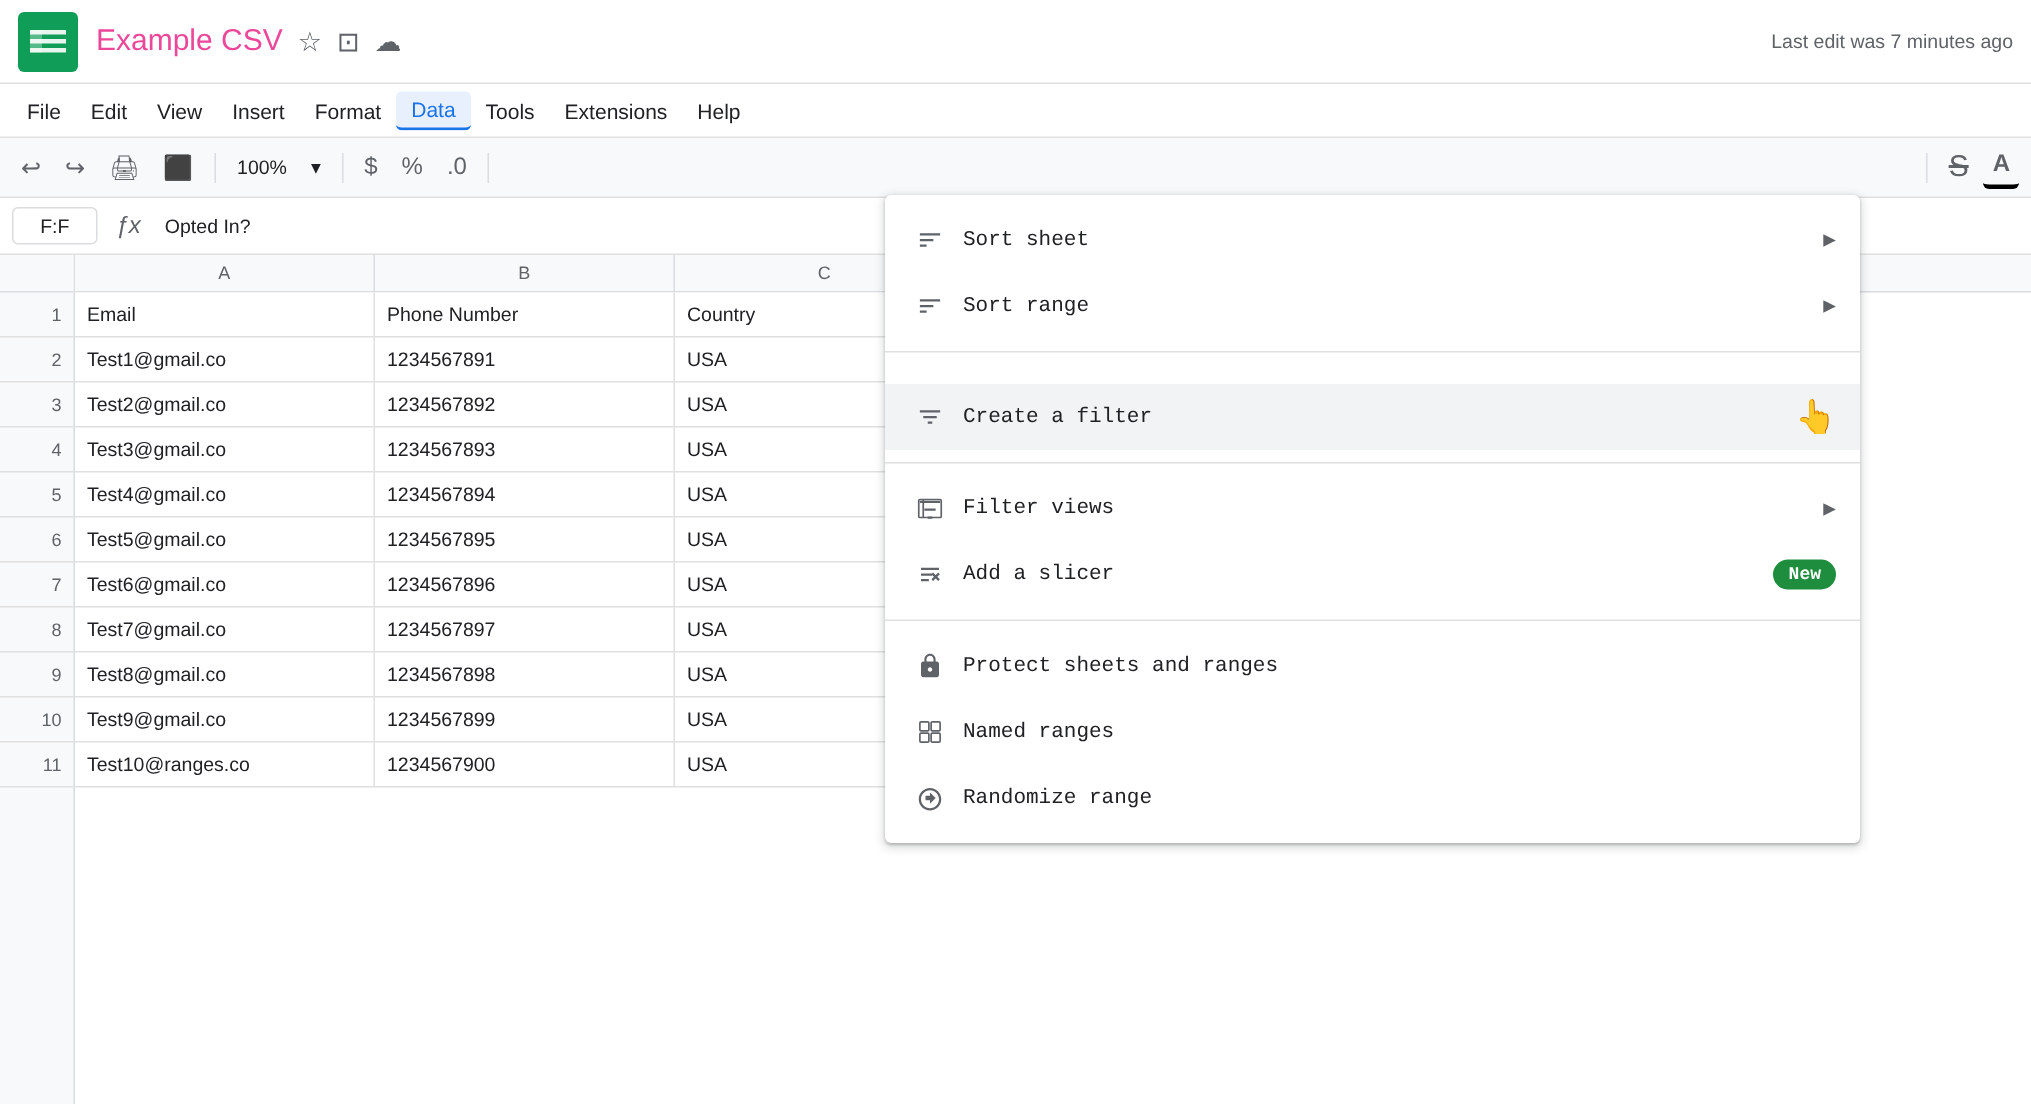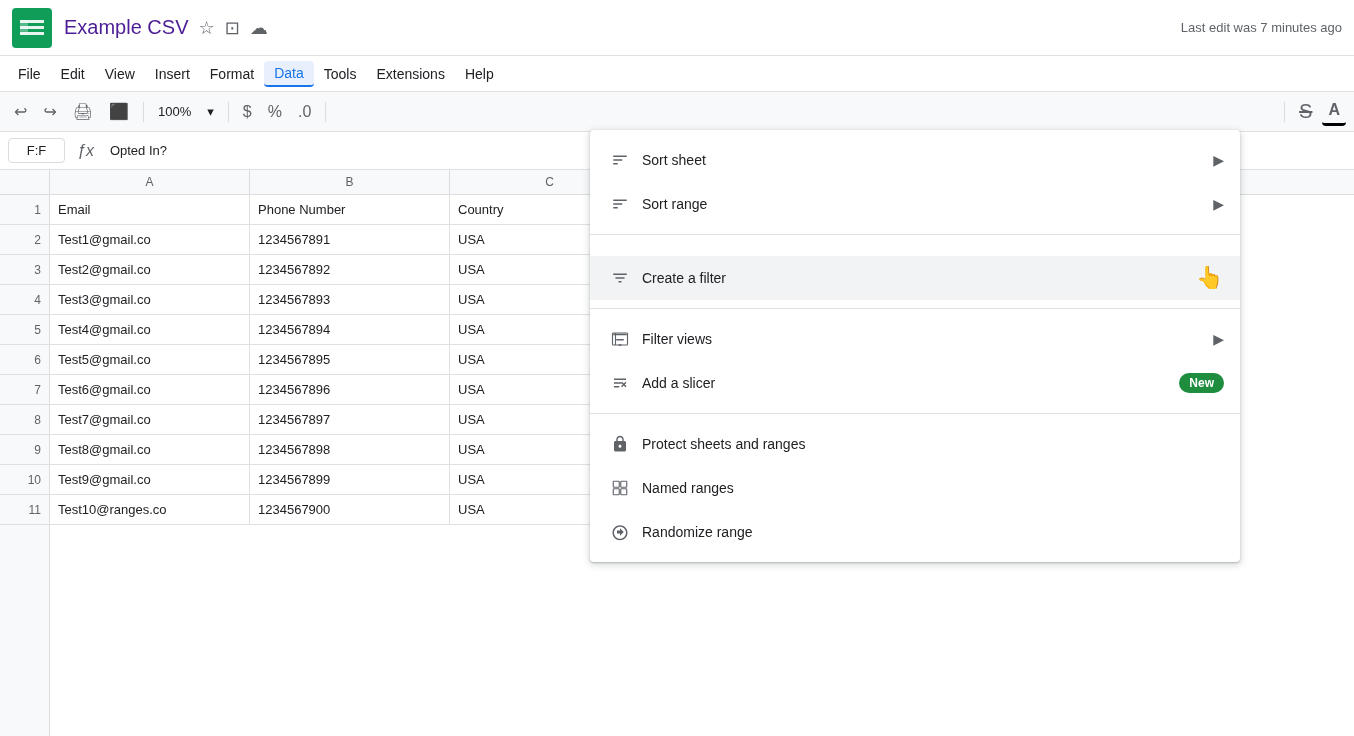--- a/index.html
+++ b/index.html
@@ -24,21 +24,21 @@
     }
     .app-logo {
       width: 40px;
       height: 40px;
       margin-right: 12px;
       flex-shrink: 0;
     }
     .doc-title {
       font-size: 20px;
       font-weight: 500;
-      color: #4c1d95;
+      color: #ec4899;
       margin-right: 10px;
     }
     .title-icons {
       display: flex;
       align-items: center;
       gap: 10px;
       color: #5f6368;
       font-size: 18px;
     }
     .title-icons span {
@@ -263,20 +263,21 @@
       background: #e0e0e0;
       margin: 8px 0;
     }
     .dropdown-item {
       display: flex;
       align-items: center;
       padding: 8px 16px;
       cursor: pointer;
       position: relative;
       min-height: 44px;
+      font-family: Liberation Mono, monospace;
     }
     .dropdown-item.highlighted { background: #f1f3f4; margin-top: 21px; }
     .dropdown-item-icon {
       width: 28px;
       font-size: 18px;
       color: #5f6368;
       flex-shrink: 0;
       display: flex;
       align-items: center;
       justify-content: center;

